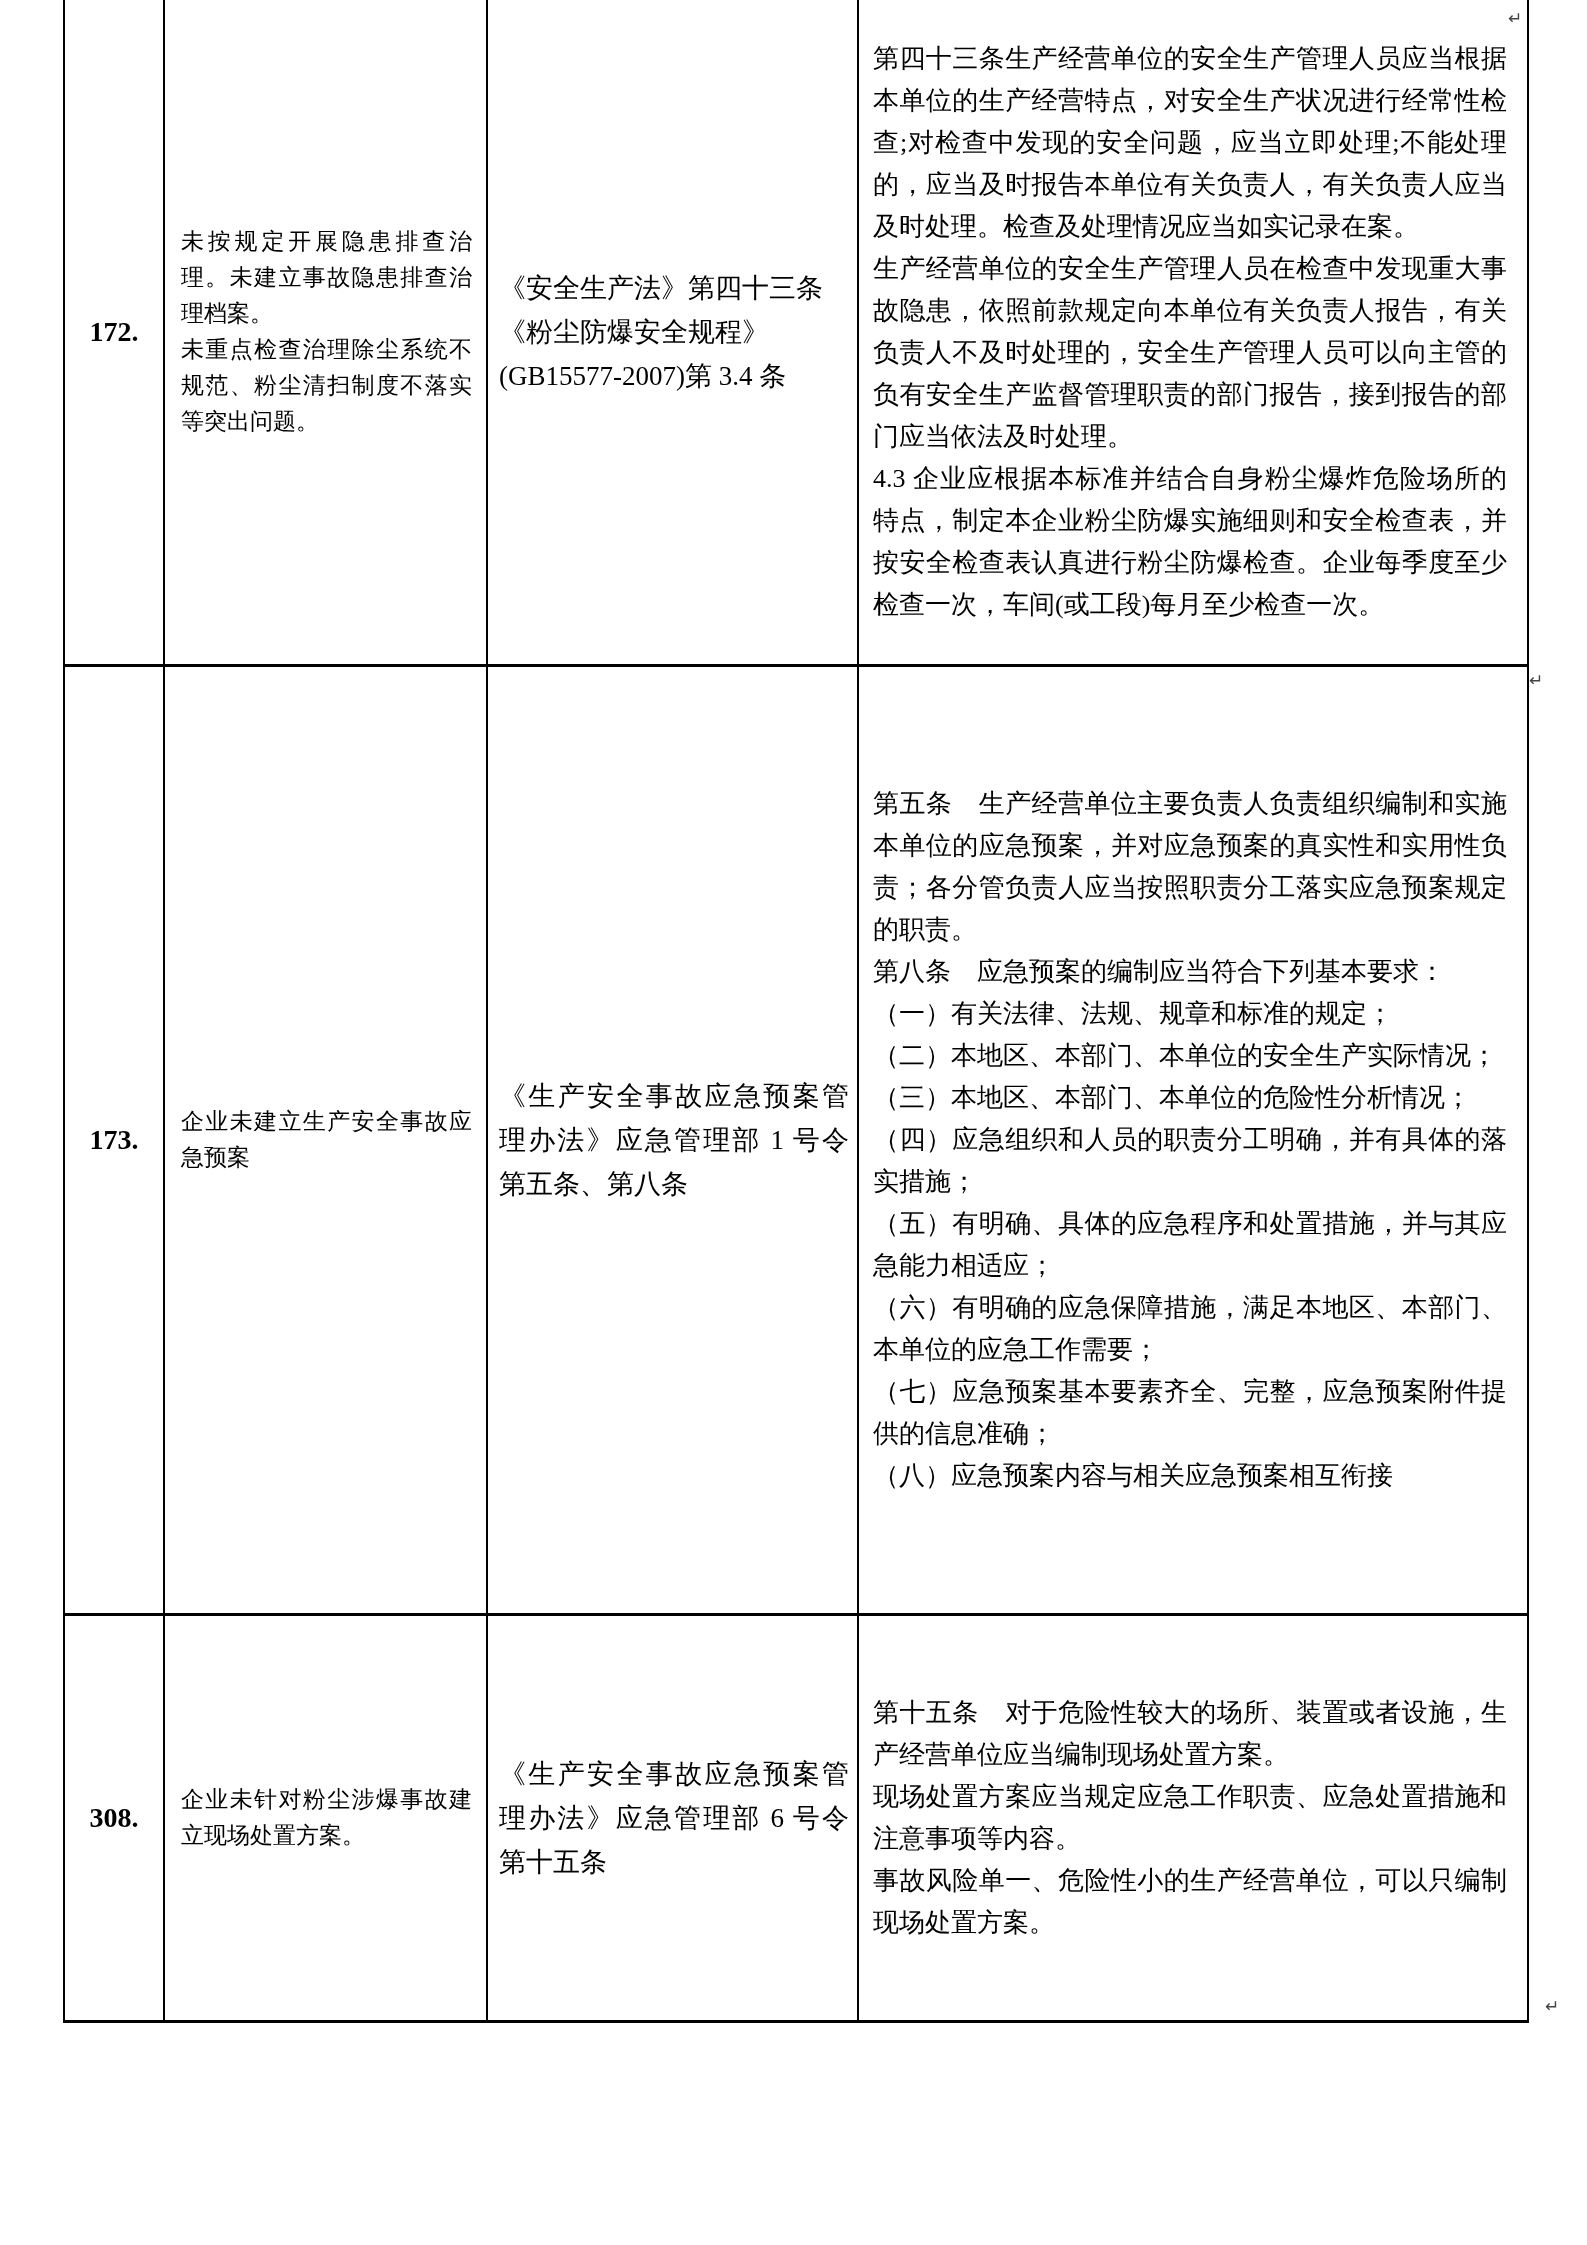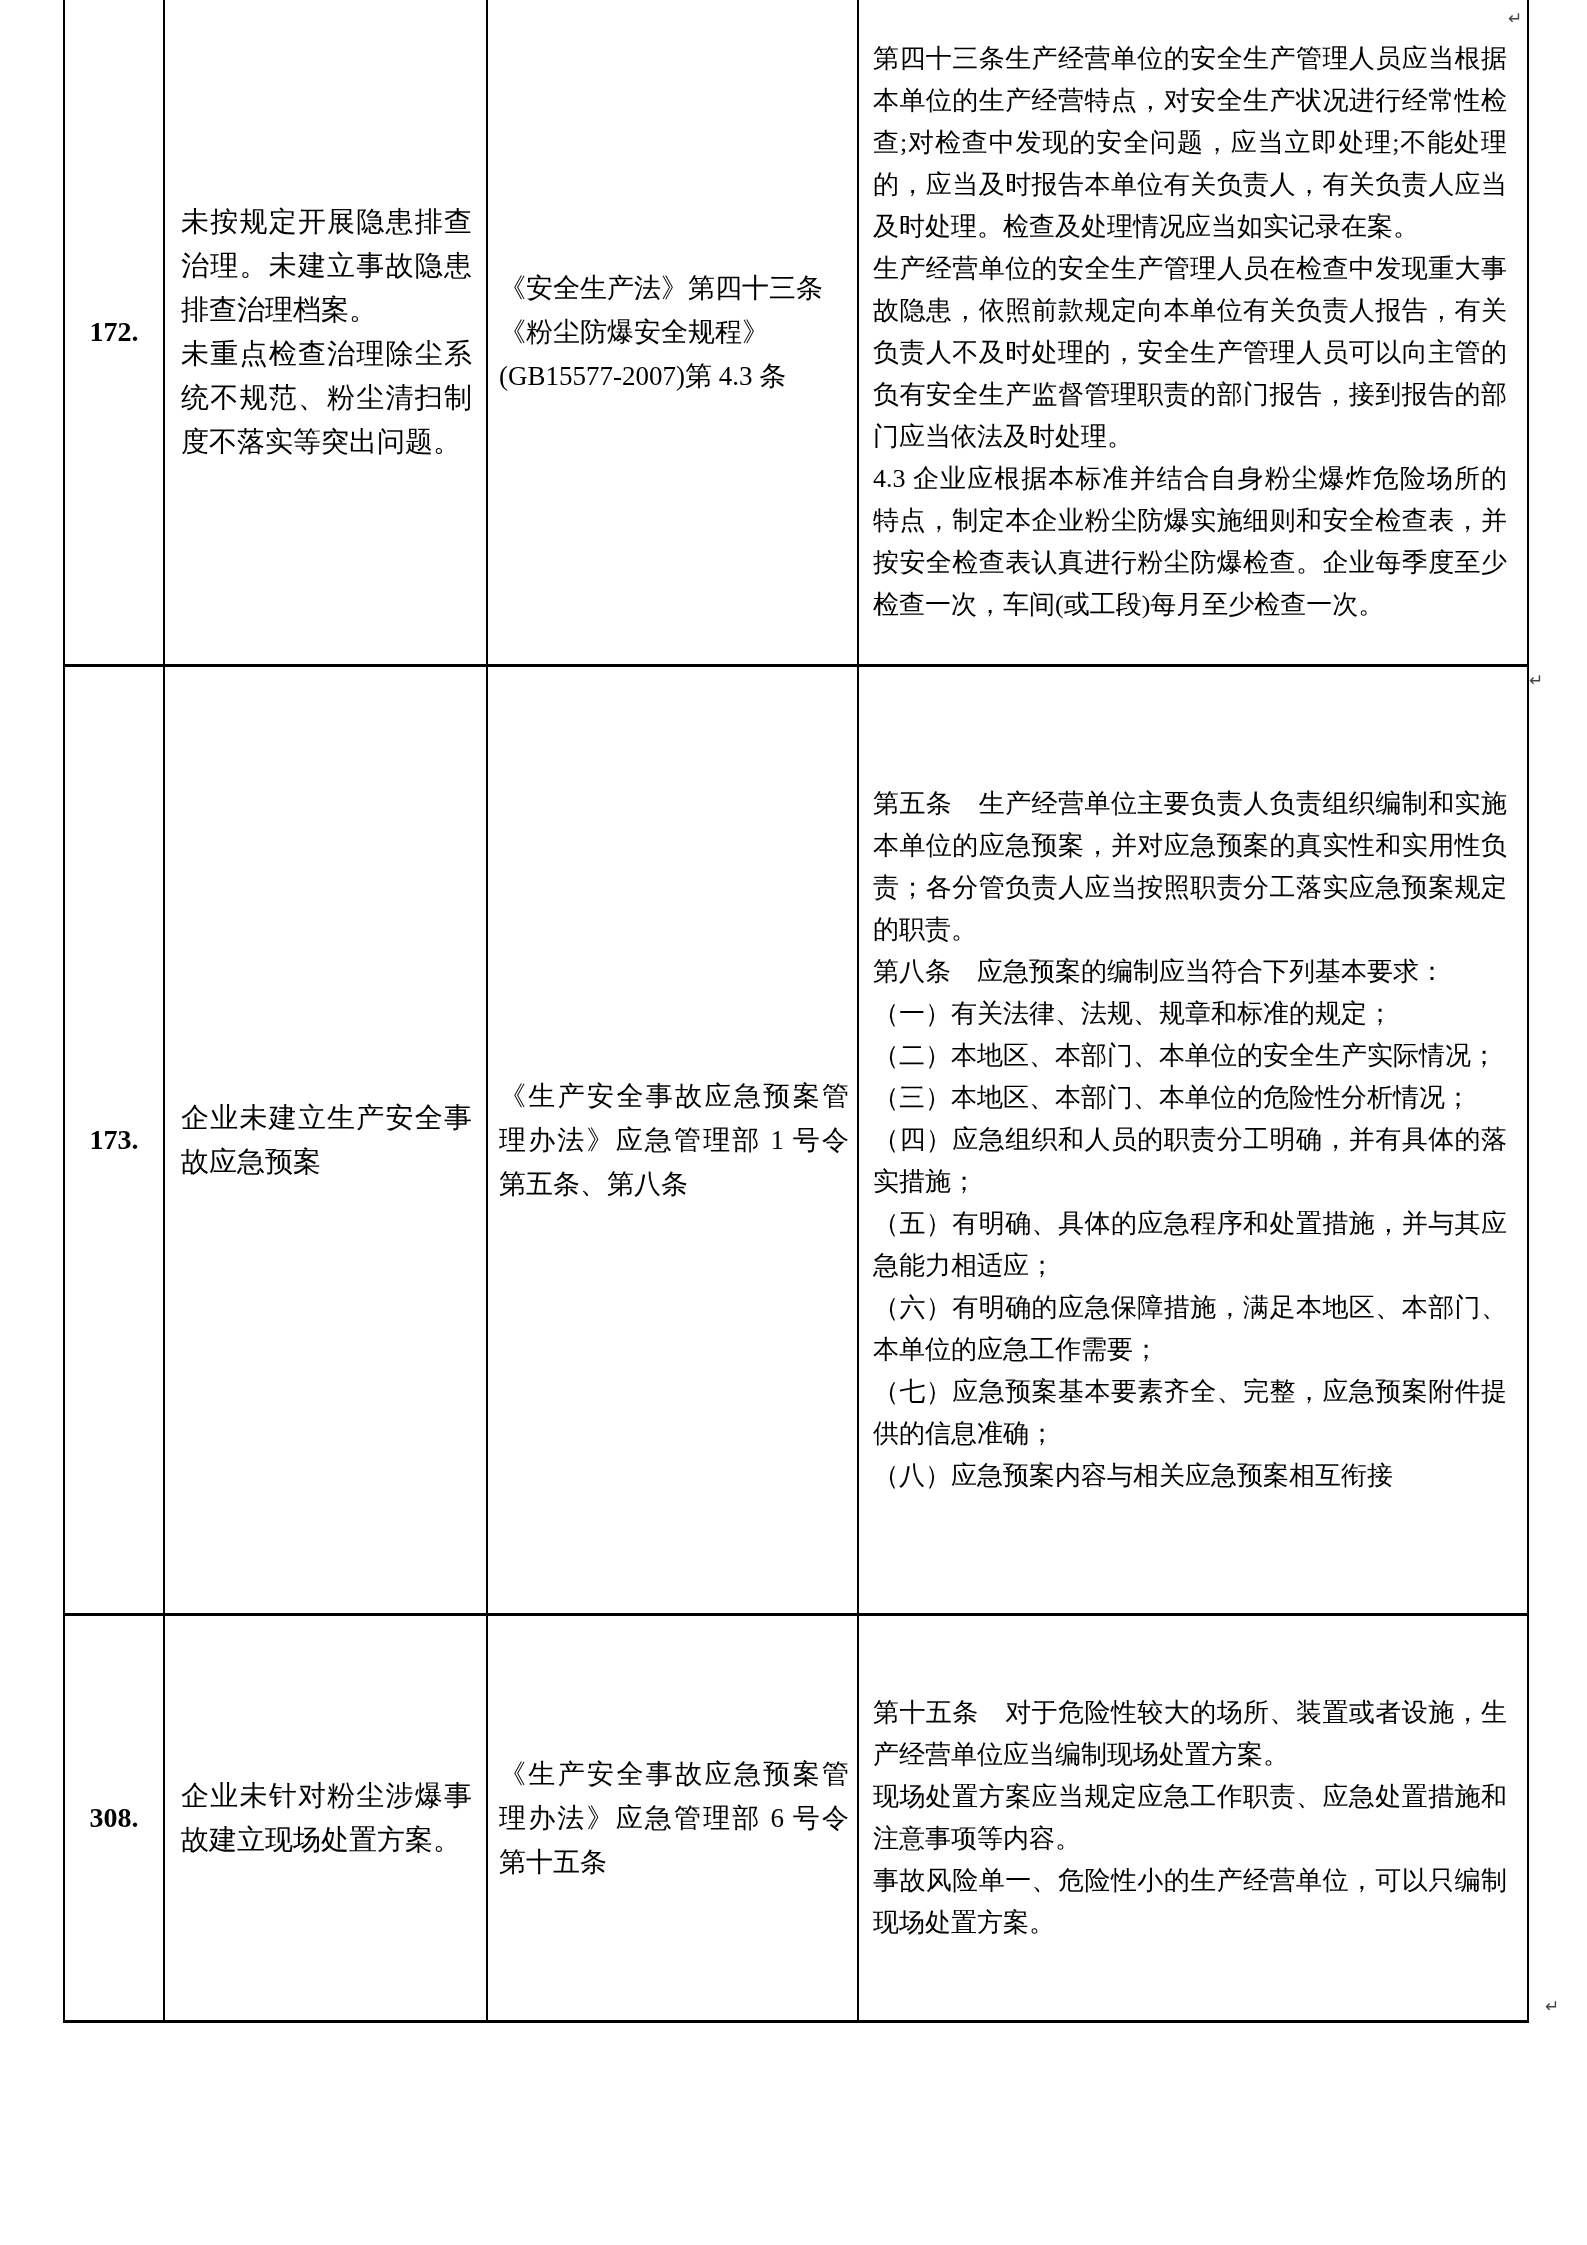--- a/index.html
+++ b/index.html
@@ -33,22 +33,22 @@
   table.doc-table tr.first-row td {
     border-top: none; 
   }
   td.num-cell {
     text-align: center;
     font-size: 28px;
     line-height: 34px;
     font-weight: bold;
   }
   td.problem-cell {
-    font-size: 28px;
-    line-height: 44px;
+    font-size: 23px;
+    line-height: 36px;
     padding: 0 14px 0 16px;
     text-align: justify;
     white-space: pre-line;
   }
   td.basis-cell {
     font-size: 27px;
     line-height: 44px;
     padding: 0 8px 0 11px;
     text-align: justify;
     white-space: pre-line;
@@ -81,21 +81,21 @@
     <col style="width:371px">
     <col style="width:670px">
   </colgroup>
   <tbody>
       <tr class="first-row" style="height:665px">
     <td class="num-cell">172.</td>
     <td class="problem-cell">未按规定开展隐患排查治理。未建立事故隐患排查治理档案。
 未重点检查治理除尘系统不规范、粉尘清扫制度不落实等突出问题。</td>
     <td class="basis-cell">《安全生产法》第四十三条
 《粉尘防爆安全规程》
-(GB15577-2007)第 4.3 条</td>
+(GB15577-2007)第 3.4 条</td>
     <td class="regulation-cell">第四十三条生产经营单位的安全生产管理人员应当根据本单位的生产经营特点，对安全生产状况进行经常性检查;对检查中发现的安全问题，应当立即处理;不能处理的，应当及时报告本单位有关负责人，有关负责人应当及时处理。检查及处理情况应当如实记录在案。
 生产经营单位的安全生产管理人员在检查中发现重大事故隐患，依照前款规定向本单位有关负责人报告，有关负责人不及时处理的，安全生产管理人员可以向主管的负有安全生产监督管理职责的部门报告，接到报告的部门应当依法及时处理。
 4.3 企业应根据本标准并结合自身粉尘爆炸危险场所的特点，制定本企业粉尘防爆实施细则和安全检查表，并按安全检查表认真进行粉尘防爆检查。企业每季度至少检查一次，车间(或工段)每月至少检查一次。</td>
   </tr>
   <tr style="height:949px">
     <td class="num-cell">173.</td>
     <td class="problem-cell">企业未建立生产安全事故应急预案</td>
     <td class="basis-cell">《生产安全事故应急预案管理办法》应急管理部 1 号令第五条、第八条</td>
     <td class="regulation-cell">第五条　生产经营单位主要负责人负责组织编制和实施本单位的应急预案，并对应急预案的真实性和实用性负责；各分管负责人应当按照职责分工落实应急预案规定的职责。
 第八条　应急预案的编制应当符合下列基本要求：

